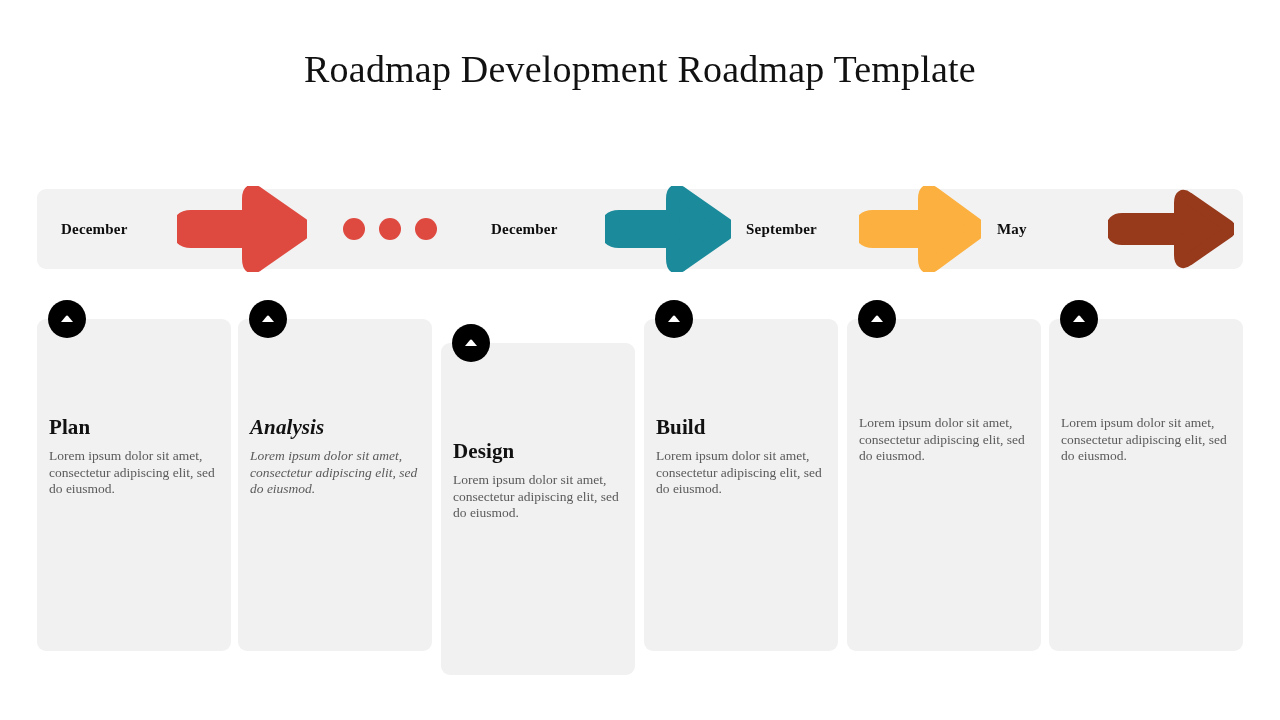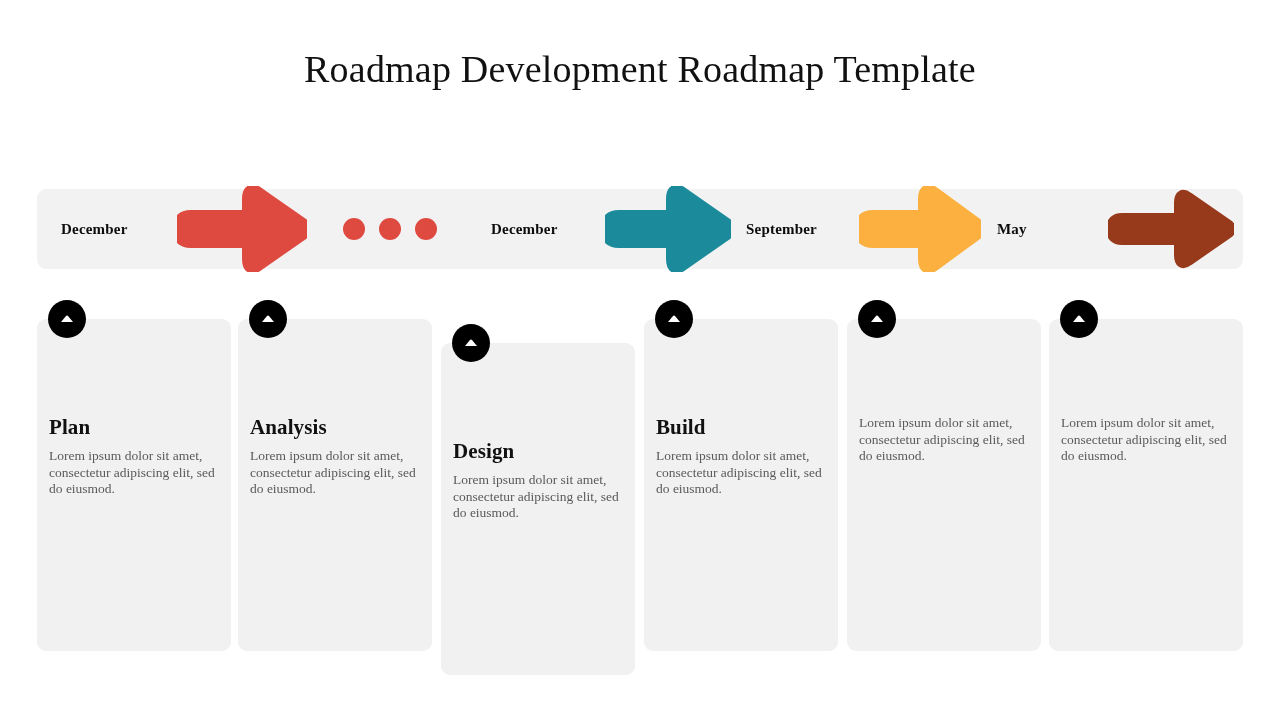--- a/index.html
+++ b/index.html
@@ -96,21 +96,21 @@
   }
   .card {
     position: absolute;
     top: 0;
     width: 194px;
     height: 332px;
     background: #f1f1f1;
     border-radius: 9px;
   }
   .card.c0 { left: 0px; }
-  .card.c1 { left: 201px; }
+  .card.c1 { left: 201px; font-style: italic; }
   .card.c2 { left: 404px; margin-top: 24px; }
   .card.c3 { left: 607px; }
   .card.c4 { left: 810px; }
   .card.c5 { left: 1012px; }
 
   .card-badge {
     position: absolute;
     left: 11px;
     top: -19px;
     width: 38px;

